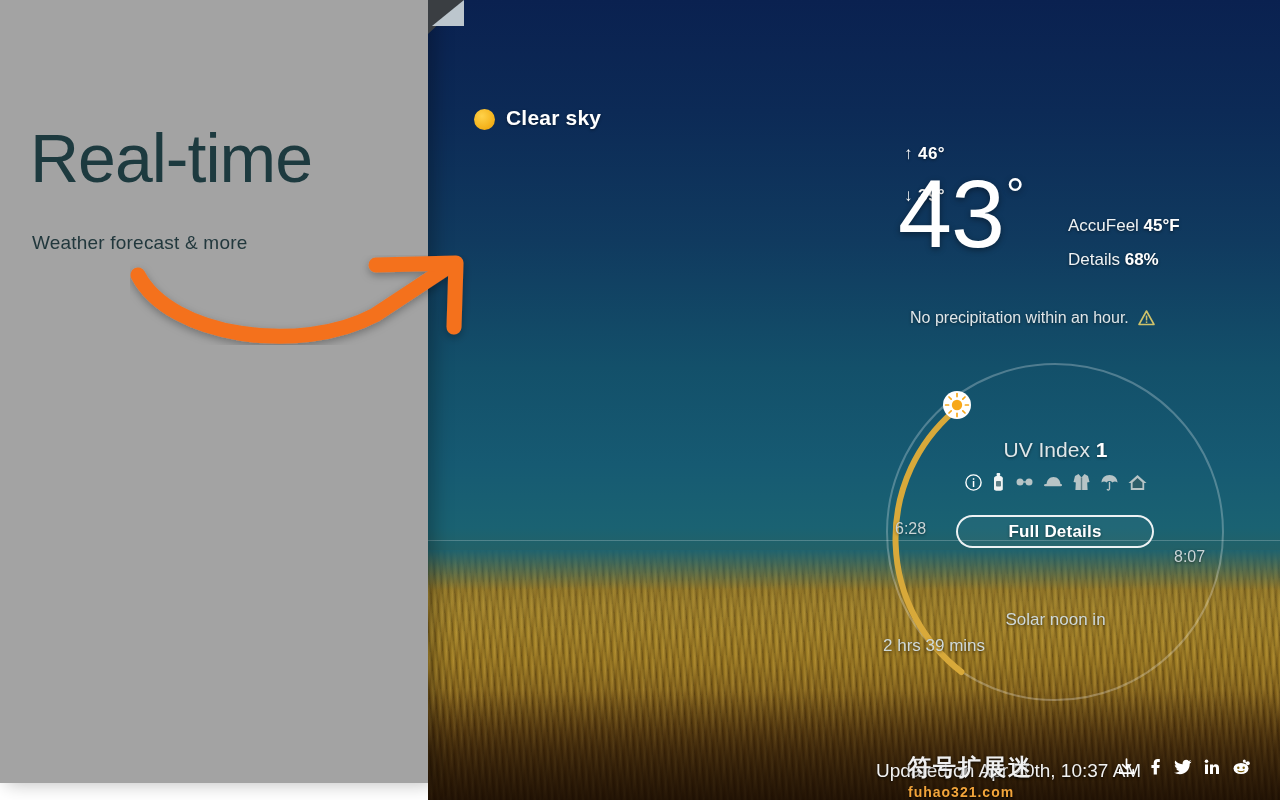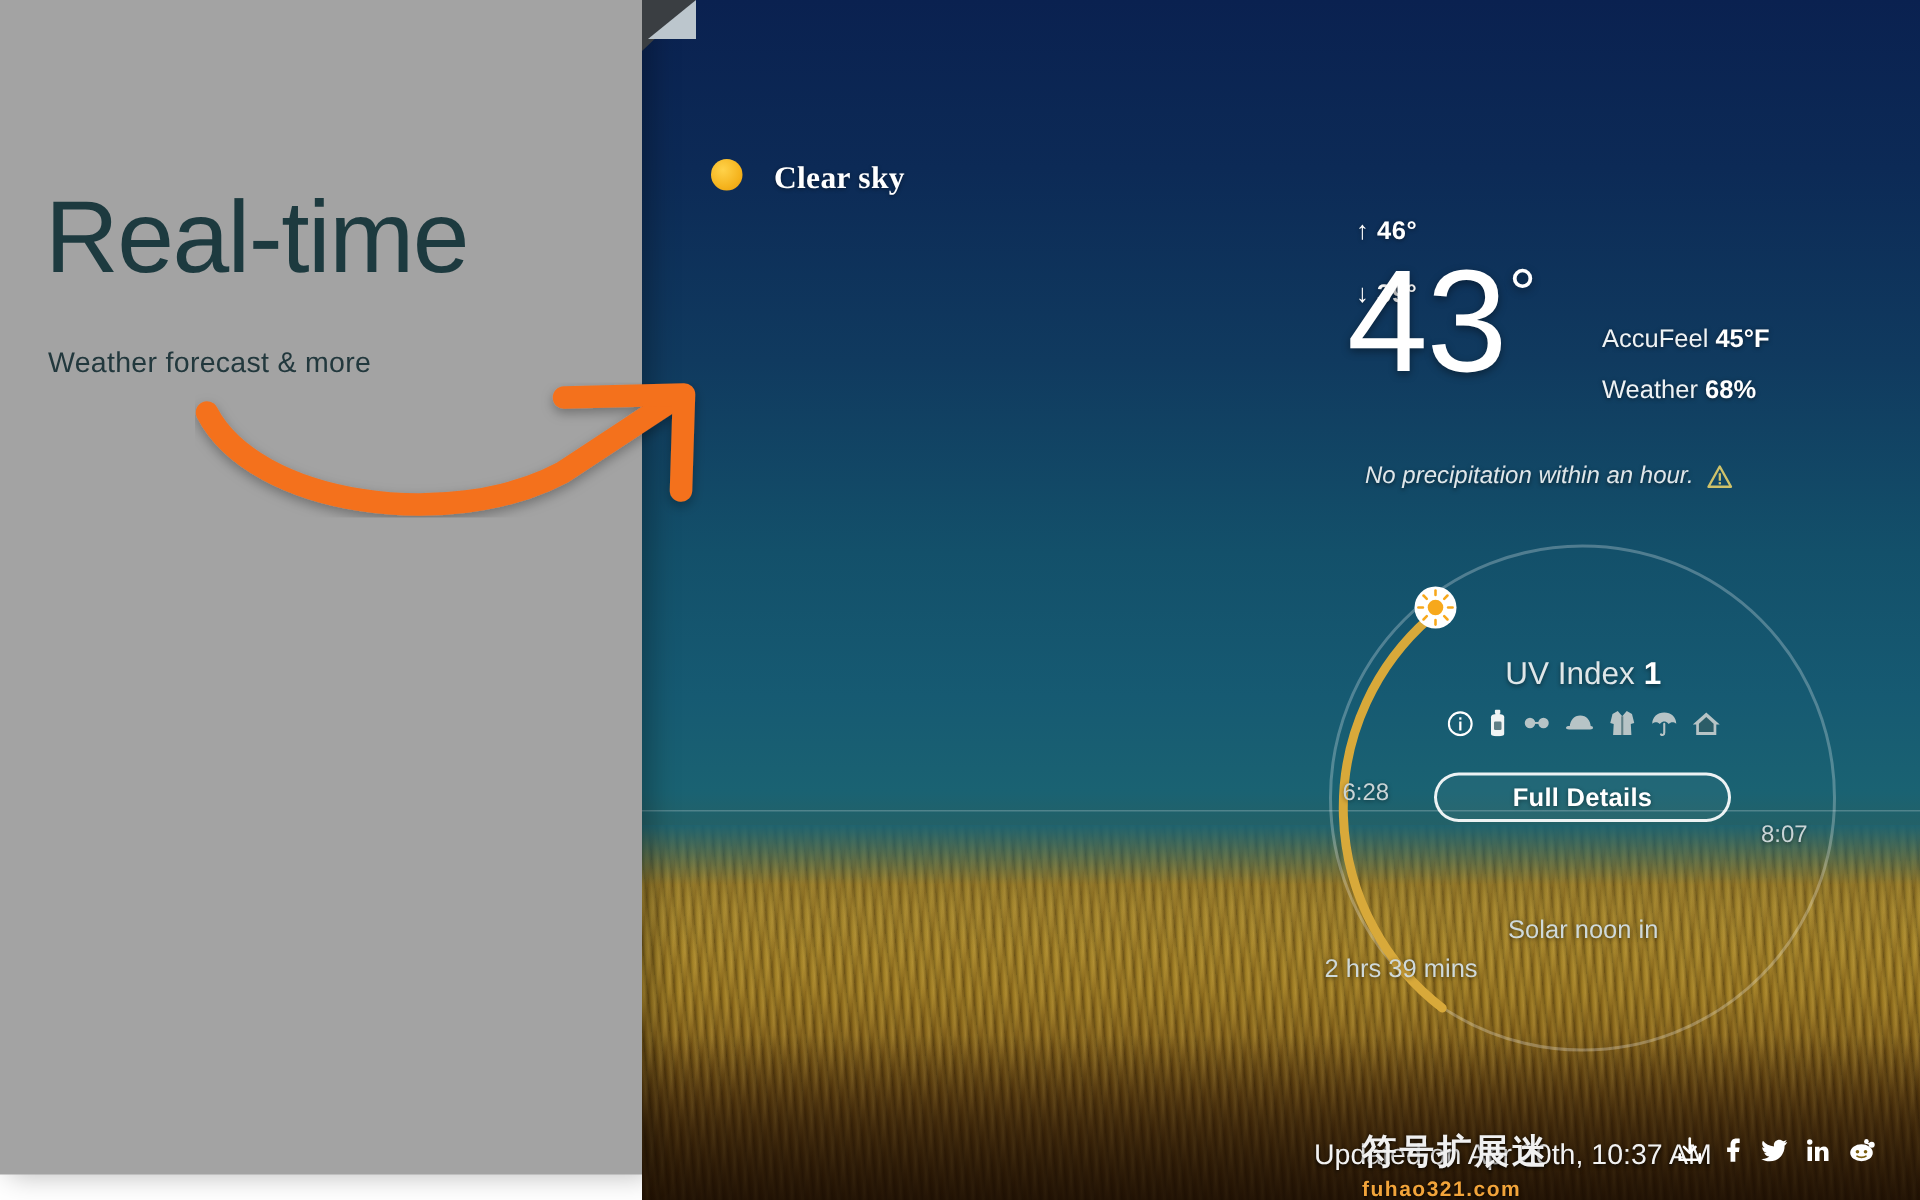--- a/index.html
+++ b/index.html
@@ -54,40 +54,40 @@
   #grass-dark {
     position:absolute; left:0; right:0; bottom:0; height:110px;
     background:linear-gradient(180deg, rgba(40,22,6,0) 0%, rgba(35,18,4,0.55) 55%, rgba(25,12,2,0.80) 100%);
   }
   
   #corner-fold {
     position:absolute; left:0; top:0; width:36px; height:34px; z-index:30;
   }
 
   
-  #cond-row { position:absolute; left:46px; top:106px; display:flex; align-items:flex-start; gap:21px;font-family:Liberation Serif, serif; }
+  #cond-row { position:absolute; left:46px; top:106px; display:flex; align-items:flex-end; gap:11px; }
   #sun-dot { width:21px; height:21px; border-radius:50%;
     background:radial-gradient(circle at 38% 34%, #ffd24a 0%, #f5b41e 60%, #e79c0d 100%); }
   #cond-text { font-size:21px; font-weight:700; color:#fff; letter-spacing:0.2px;
     text-shadow:0 1px 3px rgba(0,0,0,0.45); }
   #hilo { position:absolute; left:476px; top:144px; font-size:17px; font-weight:700;
     color:#fff; letter-spacing:0.4px; text-shadow:0 1px 3px rgba(0,0,0,0.45);
     display:flex; gap:22px;flex-direction:column; }
   #bigtemp { position:absolute; left:470px; top:168px;
     font-size:97px; font-weight:300; color:#fff; line-height:0.95;
     letter-spacing:-1px; text-shadow:0 2px 6px rgba(0,0,0,0.40); }
   #bigtemp sup { font-size:46px; font-weight:300; vertical-align:top; position:relative; top:6px; left:2px; }
   #feels { position:absolute; left:640px; top:216px; font-size:17px; color:#eef2f4;
     text-shadow:0 1px 3px rgba(0,0,0,0.5); }
   #feels b { font-weight:700; color:#fff; }
   #humid { position:absolute; left:640px; top:250px; font-size:17px; color:#eef2f4;
     text-shadow:0 1px 3px rgba(0,0,0,0.5); }
   #humid b { font-weight:700; color:#fff; }
   #precip { position:absolute; left:482px; top:309px; font-size:16px; color:#dfe6e9;
-    text-shadow:0 1px 3px rgba(0,0,0,0.5); display:flex; align-items:center; gap:9px;font-style:italic; }
+    text-shadow:0 1px 3px rgba(0,0,0,0.5); display:flex; align-items:center; gap:9px; }
 
   
   #uv-module { position:absolute; left:455px; top:360px; width:345px; height:345px; }
   #uv-title { position:absolute; left:0; right:0; top:78px; text-align:center;
     font-size:21px; color:#dfe6e8; text-shadow:0 1px 3px rgba(0,0,0,0.45); }
   #uv-title b { color:#fff; font-weight:700; }
   #uv-icons { position:absolute; left:0; right:0; top:113px; display:flex;
     justify-content:center; align-items:center; gap:9px; }
   #full-details {
     position:absolute; left:73px; top:155px; width:198px; height:33px;
@@ -162,21 +162,21 @@
 
   <div id="bigtemp">
     <span>43</span><sup>°</sup>
   </div>
 
   <div id="feels">
     <span>AccuFeel</span>
     <b>45°F</b>
   </div>
   <div id="humid">
-    <span>Weather</span>
+    <span>Details</span>
     <b>68%</b>
   </div>
 
   <div id="precip">
     <span>No precipitation within an hour.</span>
     <svg width="17" height="16" viewBox="0 0 17 16">
       <path d="M8.5 1 L16 14.5 H1 Z" fill="none" stroke="#cfc26a" stroke-width="1.6" stroke-linejoin="round"></path>
       <rect x="7.8" y="5.5" width="1.5" height="5" fill="#cfc26a"></rect>
       <rect x="7.8" y="11.4" width="1.5" height="1.5" fill="#cfc26a"></rect>
     </svg>

